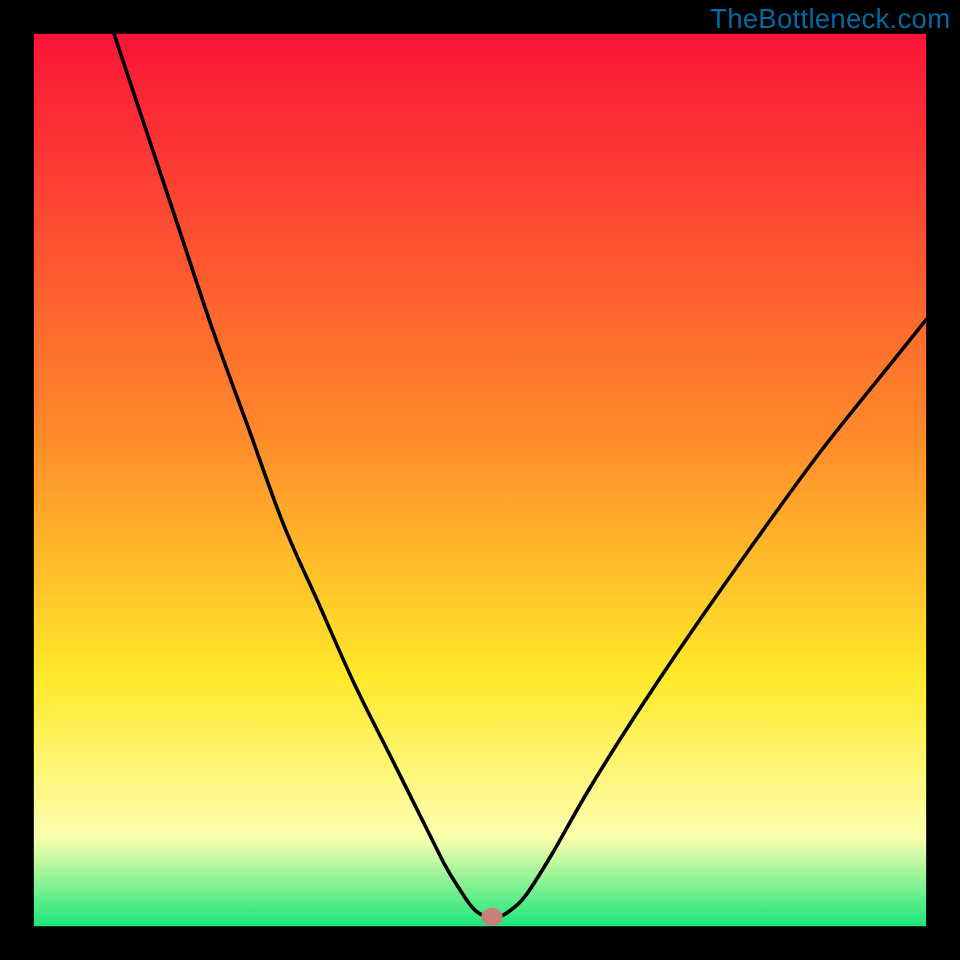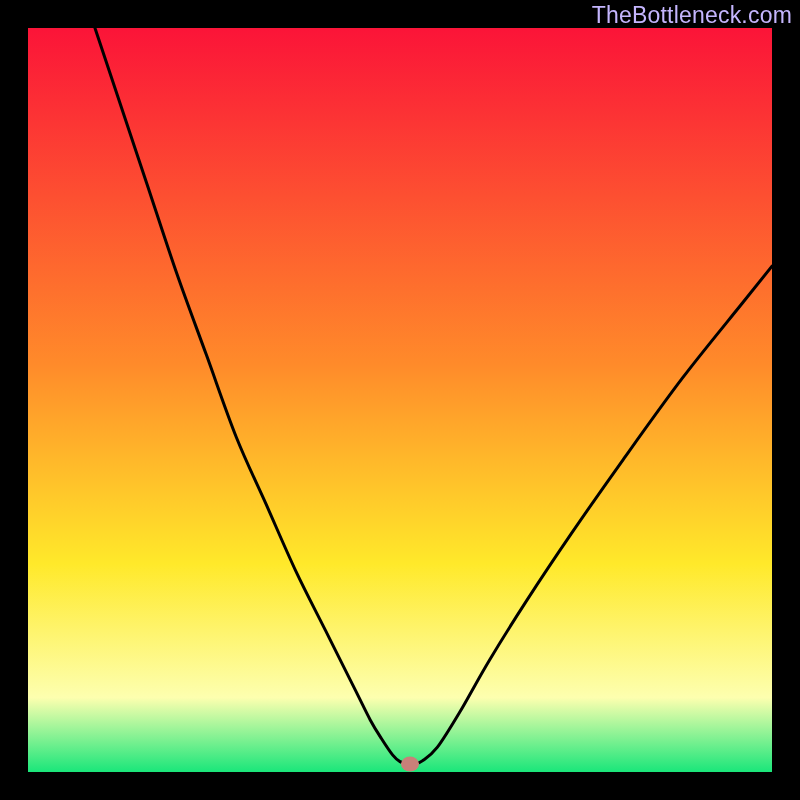--- a/index.html
+++ b/index.html
@@ -43,21 +43,21 @@
     height: 15px;
     border-radius: 50%;
     transform: translate(-50%, -50%);
   }
   .watermark {
     position: absolute;
     top: 2px;
     right: 8px;
     font-family: Arial, Helvetica, sans-serif;
     font-size: 23px;
-    color: #c4b5fd;
+    color: #0369a1;
     letter-spacing: 0.2px;
   }
 </style>
 </head>
 <body>
 
 <div class="frame">
 
   <div class="plot">
 

